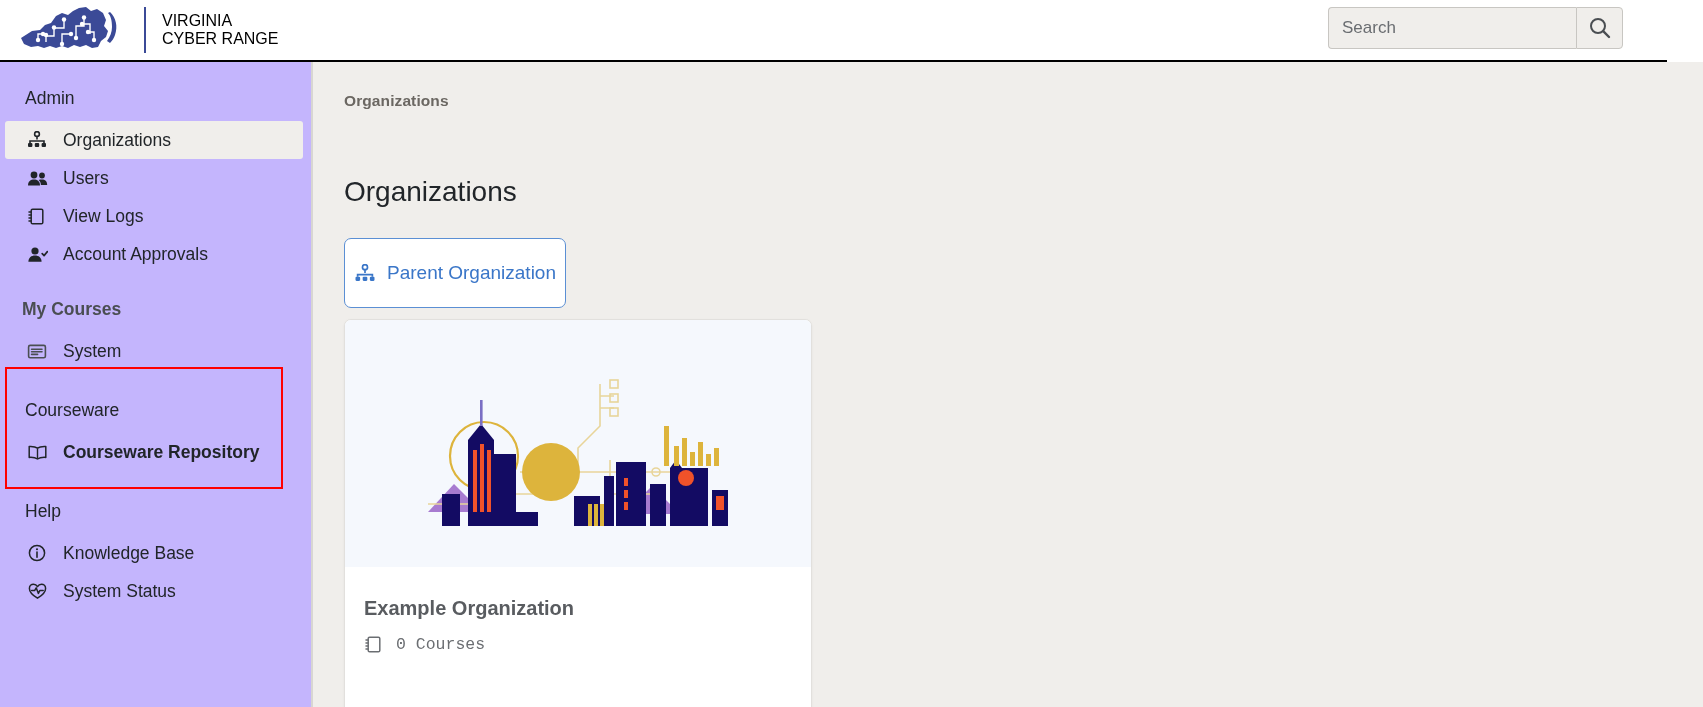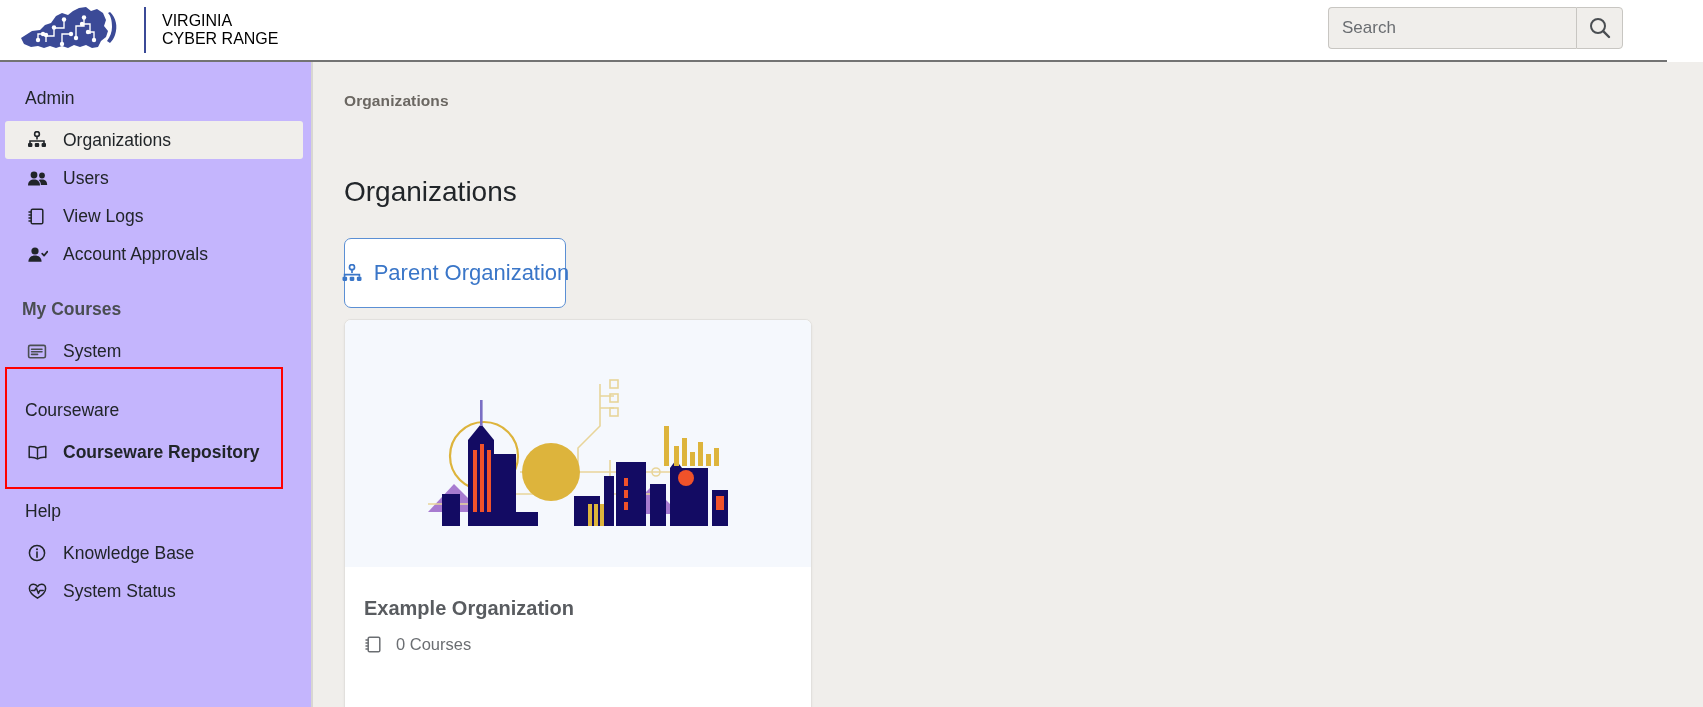--- a/index.html
+++ b/index.html
@@ -9,21 +9,21 @@
     background: #ffffff;
     font-family: "Liberation Sans", sans-serif;
     -webkit-font-smoothing: antialiased;
   }
   #app { position: relative; width: 1703px; height: 707px; }
 
   
   #header {
     position: absolute; left: 0; top: 0; width: 1667px; height: 62px;
     background: #ffffff;
-    border-bottom: 2px solid #737373;
+    border-bottom: 2px solid #000000;
     box-sizing: border-box;
   }
   #logo-block {
     position: absolute; left: 18px; top: 0; height: 60px;
     display: flex; align-items: center;
   }
   #logo-mark { width: 118px; height: 52px; display: block; }
   #logo-divider {
     width: 2px; height: 46px; background: #3b4a97; margin: 0 16px 0 8px;
   }
@@ -125,21 +125,21 @@
     width: 222px; height: 70px;
     background: #ffffff;
     border: 1.5px solid #5b8fd4;
     border-radius: 7px;
     display: flex; align-items: center; justify-content: center;
     cursor: pointer;
     box-sizing: border-box;
   }
   #parent-org-button .ico { margin-right: 11px; display:flex; align-items:center; }
   #parent-org-button .lbl {
-    color: #3a76c8; font-size: 22px; white-space: nowrap;
+    color: #3a76c8; font-size: 19px; white-space: nowrap;
   }
 
   
   #org-card {
     position: absolute; left: 31px; top: 257px;
     width: 468px; height: 400px;
     background: #ffffff;
     border: 1px solid #e2e0dd;
     border-radius: 7px;
     box-shadow: 0 1px 3px rgba(0,0,0,.05);
@@ -156,21 +156,21 @@
   #org-card-image svg { position:absolute; left: 50%; top: 50%;
     transform: translate(-50%,-50%); display:block; }
   #org-card-body { position: absolute; left: 0; top: 255px; width: 510px; }
   #org-card-title {
     margin: 22px 0 0 19px;
     font-size: 20px; font-weight: bold; color: #595c60;
   }
   #org-card-meta {
     margin: 15px 0 0 19px;
     display: flex; align-items: center;
-    font-size: 16.5px; color: #6b6e72;
+    font-size: 16.5px; color: #6b6e72; font-family: Liberation Mono, monospace;
   }
   #org-card-meta .ico { margin-right: 13px; display: flex; align-items: center; }
 </style>
 </head>
 <body>
 
 <div id="app">
 
   <div id="header">
 

